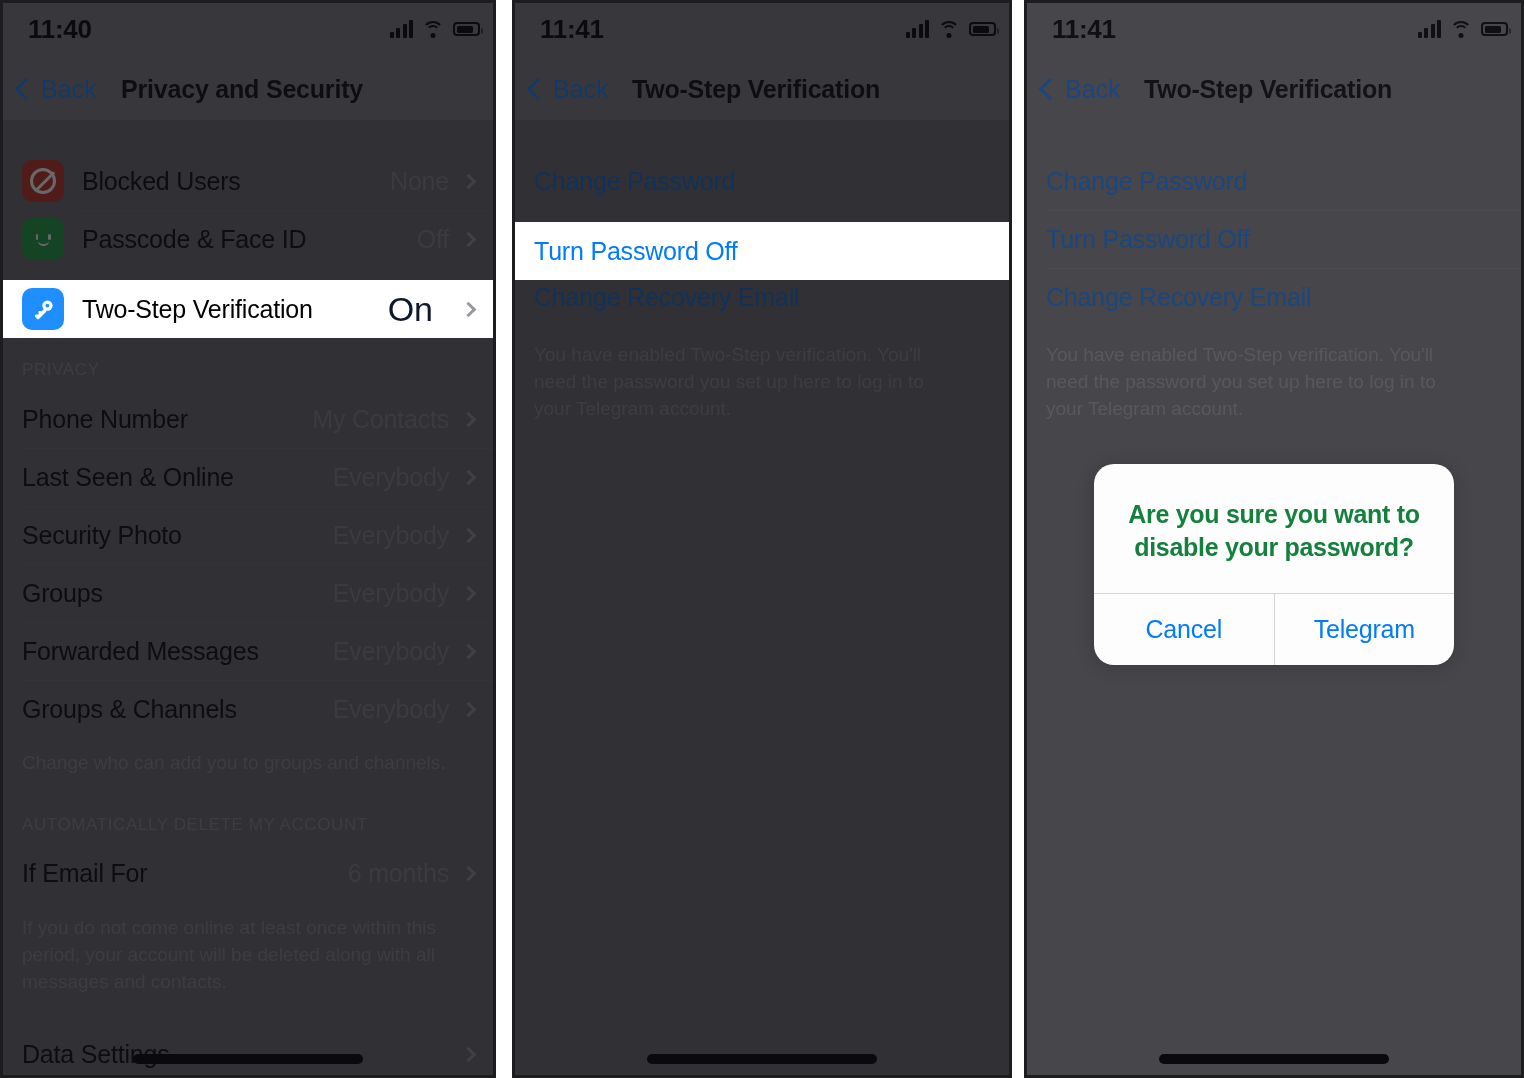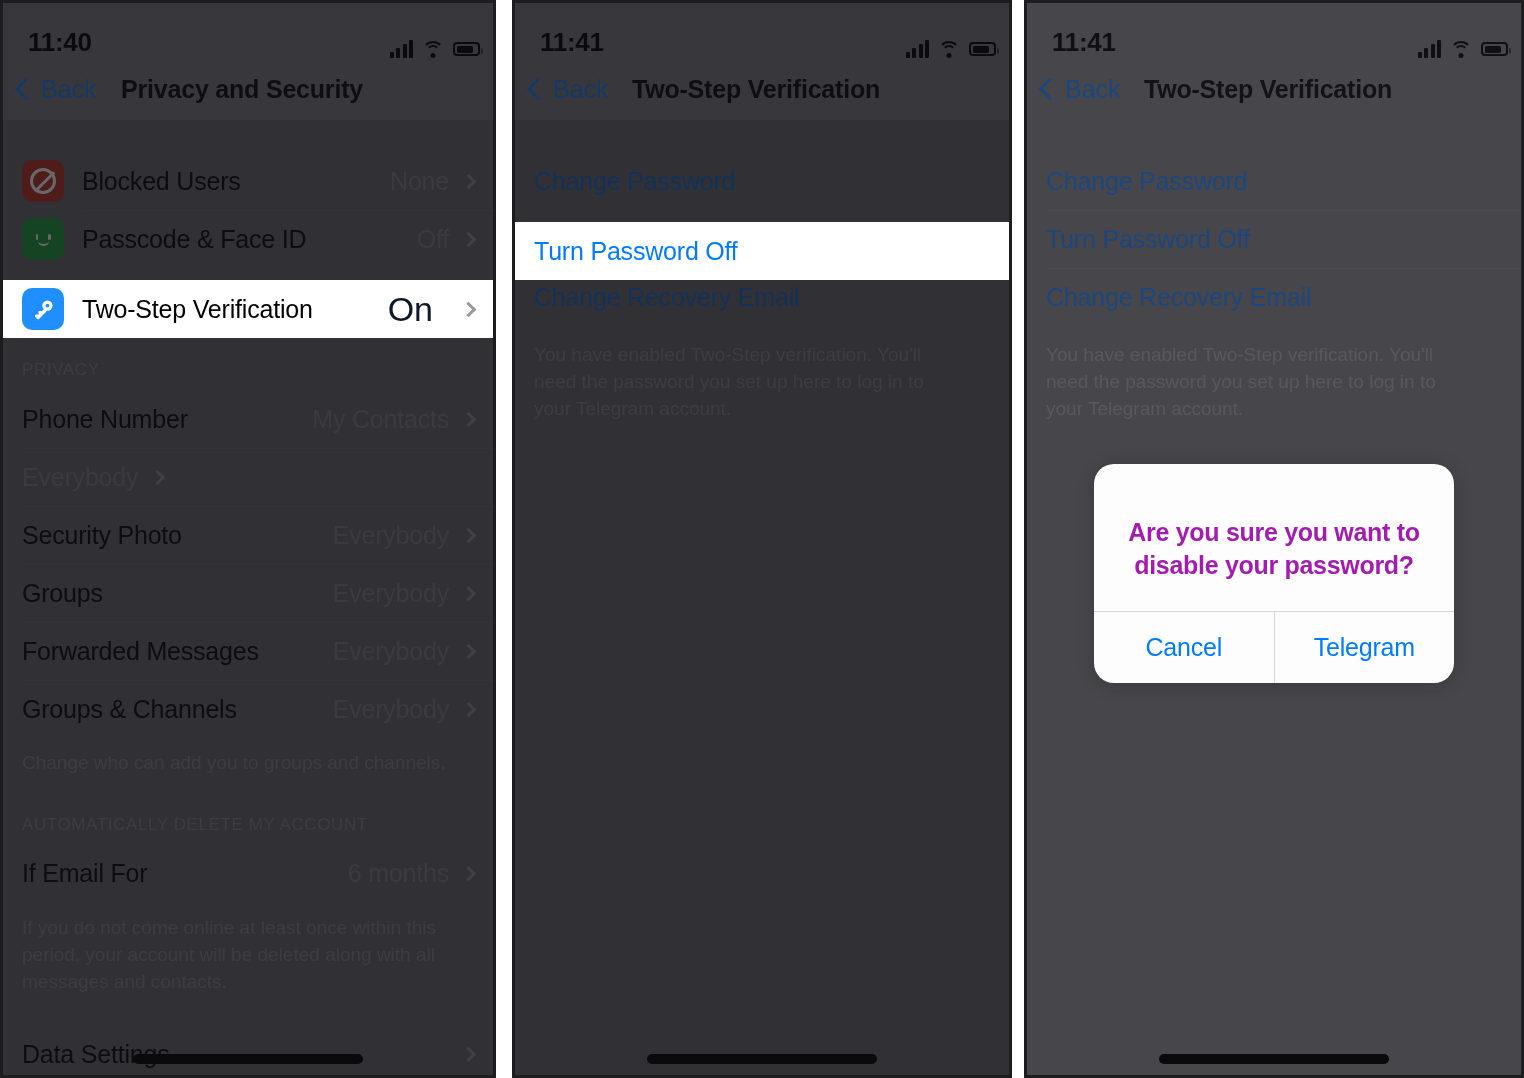--- a/index.html
+++ b/index.html
@@ -31,21 +31,21 @@
     background:#1d1d1f; z-index:60; pointer-events:none;
   }
   .edge-top { position:absolute; left:0; right:0; top:0; height:3px; background:#1d1d1f; z-index:60; }
   .edge-bot { position:absolute; left:0; right:0; bottom:0; height:3px; background:#1d1d1f; z-index:60; }
 
   
   .screen { position:absolute; inset:0; }
 
   
   .statusbar {
-    position:relative; height:58px; display:flex; align-items:flex-end;
+    position:relative; height:58px; display:flex; align-items:center;
     justify-content:space-between; padding:0 16px 0 28px;
   }
   .clock { font-size:26px; font-weight:700; color:#0b0b0c; letter-spacing:-0.3px; }
   .status-right { display:flex; align-items:center; gap:9px; }
 
   .bars { display:flex; align-items:flex-end; gap:2.5px; height:18px; }
   .bars i { display:block; width:4px; background:#0b0b0c; border-radius:1px; }
   .bars i:nth-child(1){ height:6px; }
   .bars i:nth-child(2){ height:10px; }
   .bars i:nth-child(3){ height:14px; }
@@ -135,22 +135,22 @@
   .ico-key svg { width:27px; height:27px; display:block; }
 
   
   .home-ind { position:absolute; bottom:14px; left:50%; transform:translateX(-50%);
     width:230px; height:10px; background:#0a0a0c; border-radius:6px; z-index:50; }
 
   
   .alert-wrap { position:absolute; inset:0; z-index:45; display:flex; align-items:flex-start; justify-content:center; }
   .alert { margin-top:464px; width:360px; background:#fdfdfd; border-radius:20px; overflow:hidden;
     box-shadow:0 2px 18px rgba(0,0,0,.18); }
-  .alert-title { padding:52px 26px 30px 26px; text-align:center; font-size:25px; font-weight:700;
-    color:#a21caf; line-height:1.3; letter-spacing:-0.3px; }
+  .alert-title { padding:34px 26px 30px 26px; text-align:center; font-size:25px; font-weight:700;
+    color:#15803d; line-height:1.3; letter-spacing:-0.3px; }
   .alert-btns { display:flex; border-top:1px solid #d6d6da; height:72px; }
   .alert-btn { flex:1; display:flex; align-items:center; justify-content:center; font-size:25px; color:#007aff; letter-spacing:-0.2px; }
   .alert-btn + .alert-btn { border-left:1px solid #d6d6da; }
 </style>
 </head>
 <body>
 
 <div class="stage">
 
   <div class="phone p1">
@@ -222,20 +222,21 @@
 
       <div class="sect-head">PRIVACY</div>
 
       <div class="group">
         <div class="row">
           <div class="label">Phone Number</div>
           <div class="value">My Contacts</div>
           <div class="chev"></div>
         </div>
         <div class="row">
+          <div class="label">Last Seen &amp; Online</div>
           <div class="value">Everybody</div>
           <div class="chev"></div>
         </div>
         <div class="row">
           <div class="label">Security Photo</div>
           <div class="value">Everybody</div>
           <div class="chev"></div>
         </div>
         <div class="row">
           <div class="label">Groups</div>

